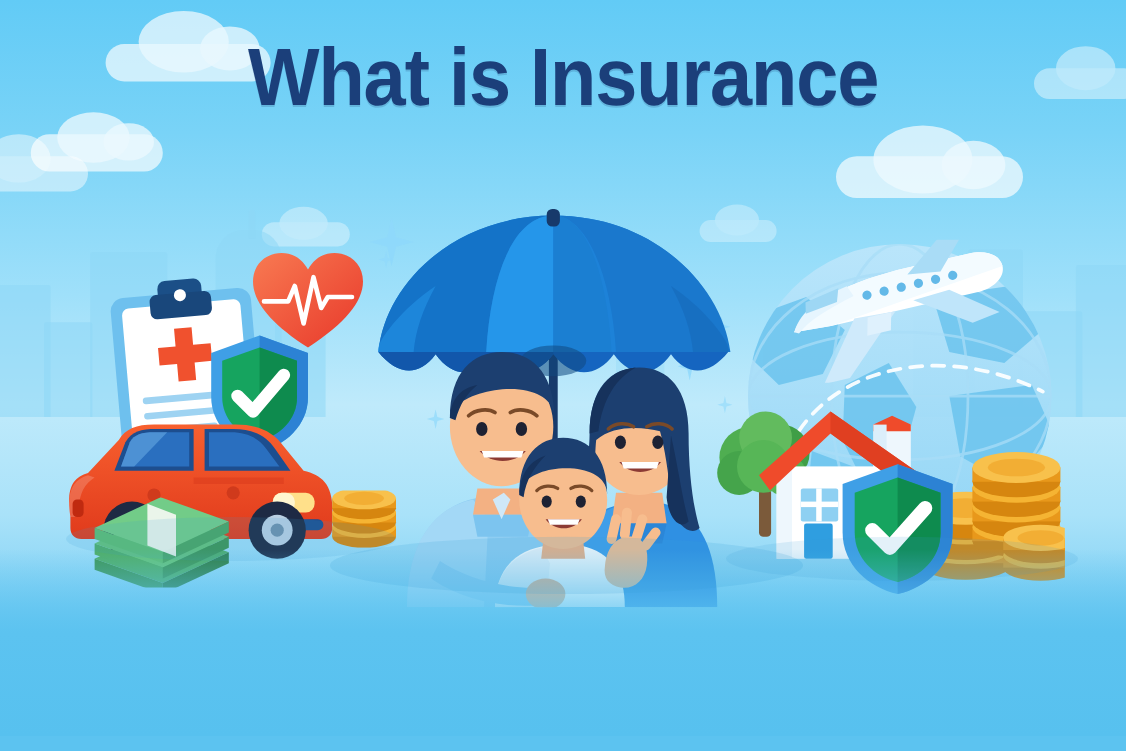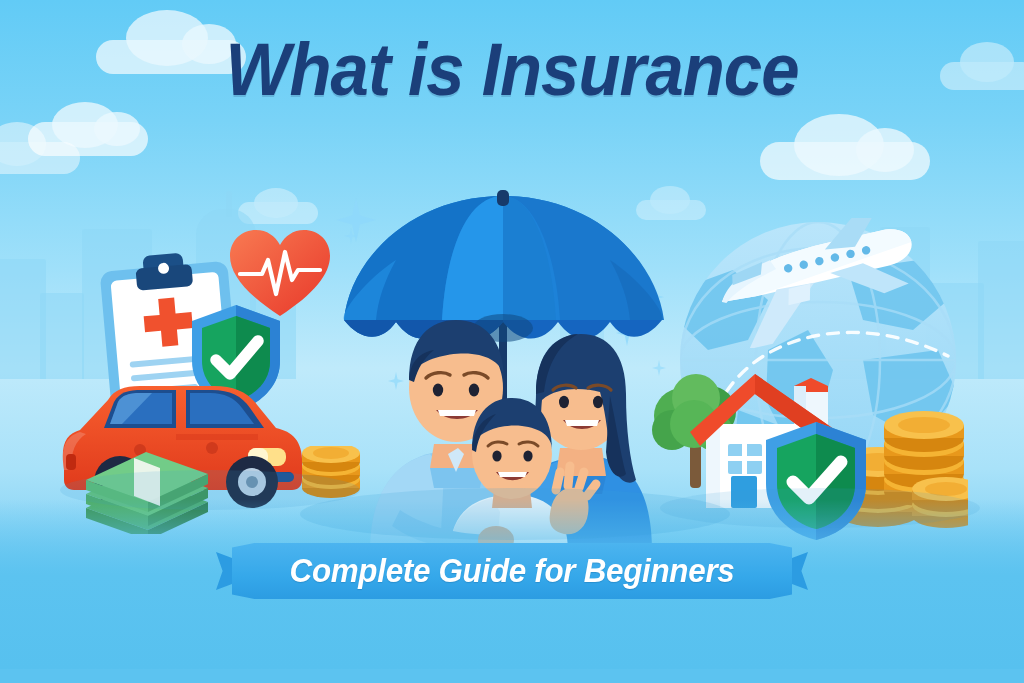--- a/index.html
+++ b/index.html
@@ -6,21 +6,20 @@
   html,body { width:1024px; height:683px; overflow:hidden; }
   body {
     font-family:"Liberation Sans", sans-serif;
     background:#5cc3f0;
   }
   #banner {
     position:relative;
     width:1024px; height:669px;
     overflow:hidden;
     background:linear-gradient(180deg,#62cbf6 0%,#79d3f7 18%,#9fe0fa 40%,#bfeafb 55%,#a9e2f9 70%,#6fc9f2 88%,#58c2f0 100%);
-    font-style:italic;
   }
   .layer { position:absolute; inset:0; }
   .abs { position:absolute; }
   
   .cloud { position:absolute; background:#ffffff; border-radius:50%; opacity:.78; filter:blur(.3px); }
   .cloudgrp { position:absolute; opacity:.85; }
   
   .bldg { position:absolute; bottom:0; background:#8ed7f6; opacity:.55; border-radius:2px 2px 0 0; }
   
   .spark {
@@ -473,20 +472,14 @@
   </svg>
 
   <div class="ground"></div>
   <div class="abs" style="left:300px;top:488px;width:430px;height:52px;border-radius:50%;background:rgba(57,158,214,.18);"></div>
   <div class="abs" style="left:60px;top:470px;width:300px;height:40px;border-radius:50%;background:rgba(57,158,214,.14);"></div>
   <div class="abs" style="left:660px;top:488px;width:320px;height:40px;border-radius:50%;background:rgba(57,158,214,.14);"></div>
 
   <div id="title-main">What is Insurance</div>
 
 
-  <div id="bottom-ribbon">
-    <div class="notch-l"></div>
-    <div class="notch-r"></div>
-    <div class="rib-body"></div>
-    <div id="bottom-text">Complete Guide for Beginners</div>
-  </div>
 
 </div>
 
 </body></html>

